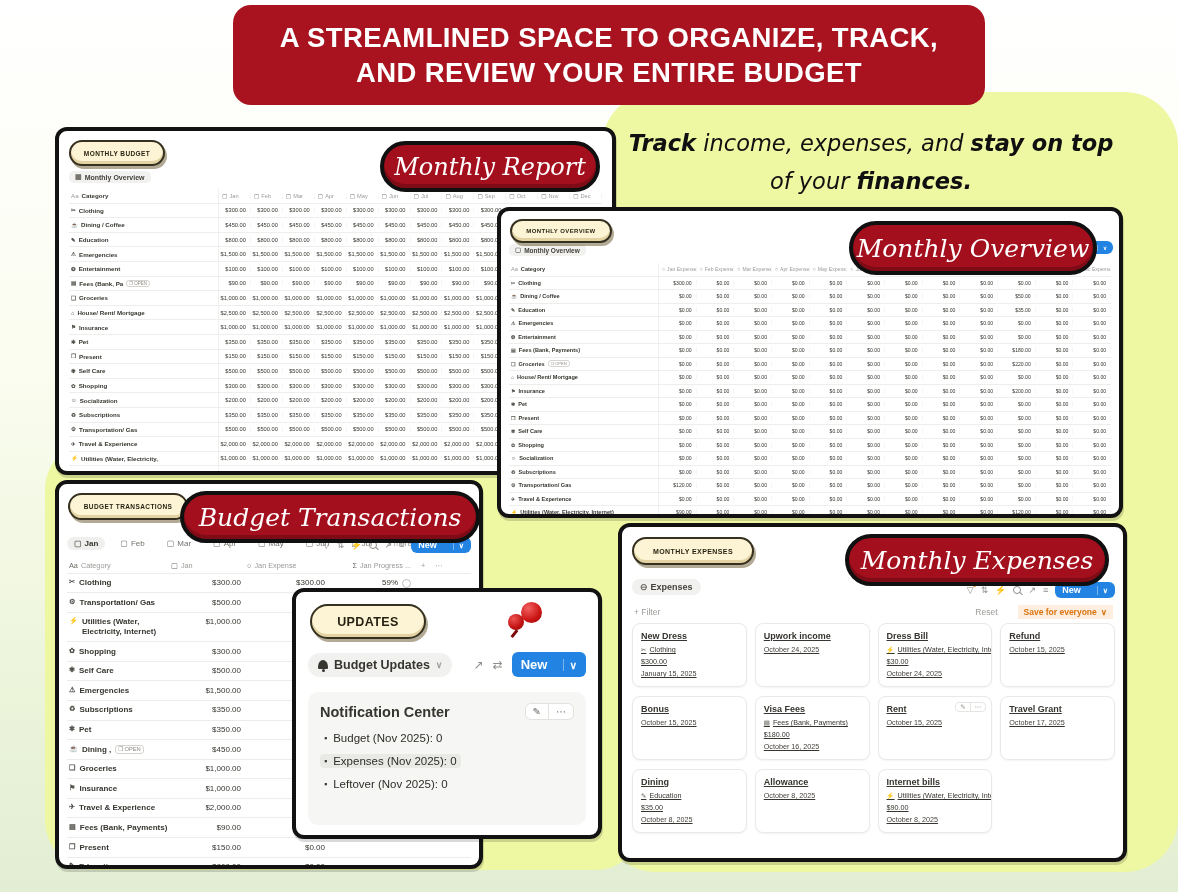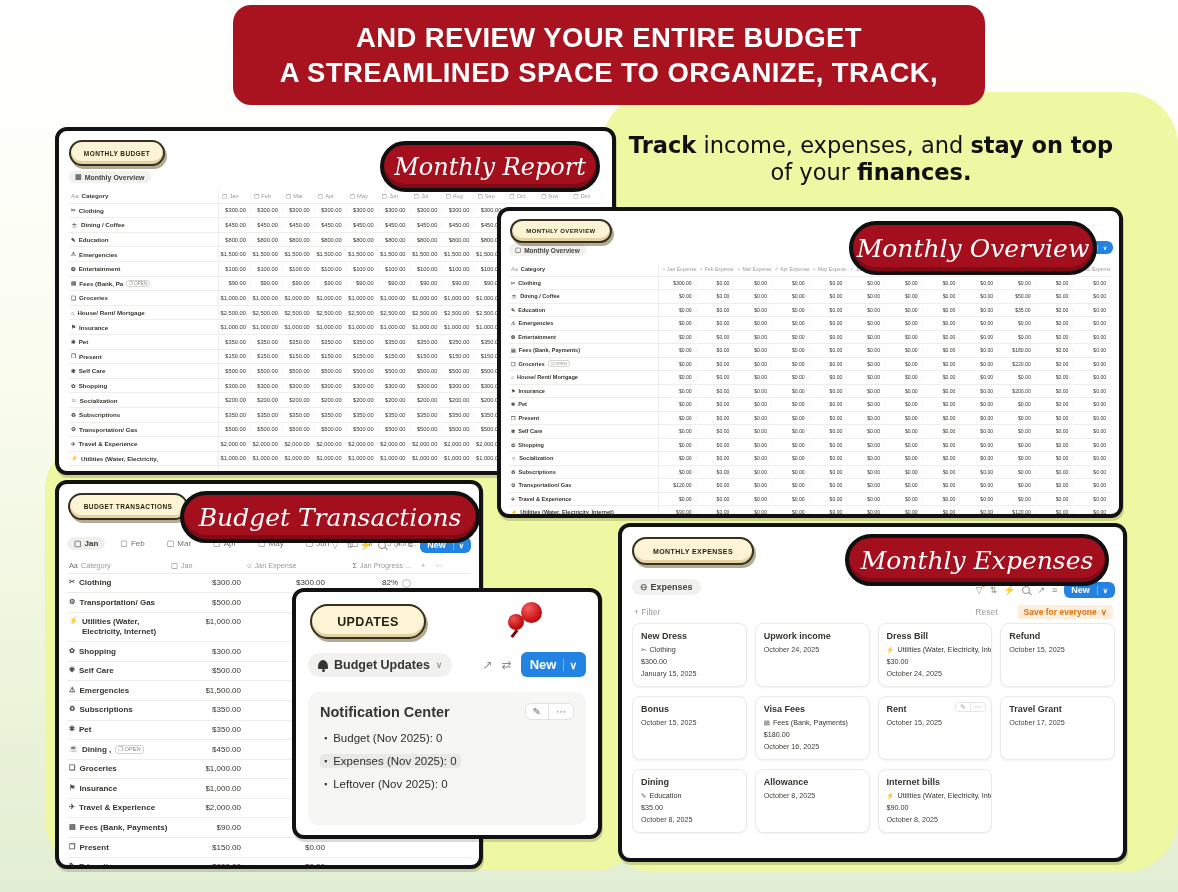--- a/index.html
+++ b/index.html
@@ -7,22 +7,22 @@
     background:linear-gradient(180deg,#ffffff 0%,#fbfdf0 40%,#ecf4da 78%,#e2eed3 100%);
     font-family:"Liberation Sans",sans-serif;color:#37352f;}
   .blob{position:absolute;background:#eef7a2;z-index:0;}
   .blob-right{left:602px;top:92px;width:576px;height:780px;border-radius:54px;}
   .blob-left{left:45px;top:440px;width:600px;height:430px;border-radius:50px;}
 
   .banner{position:absolute;left:233px;top:5px;width:752px;height:100px;background:#a8131f;
     border-radius:18px;color:#fff;display:flex;flex-direction:column;justify-content:center;
     align-items:center;gap:3px;font-weight:bold;font-size:27.5px;letter-spacing:.4px;text-align:center;z-index:1;}
 
-  .tagline{position:absolute;left:628px;top:132px;width:486px;text-align:center;font-size:22.5px;
-    line-height:27px;color:#101010;font-family:"DejaVu Sans",sans-serif;font-weight:500;z-index:1;}
+  .tagline{position:absolute;left:628px;top:124px;width:486px;text-align:center;font-size:22.5px;
+    line-height:38px;color:#101010;font-style:italic;font-family:"DejaVu Sans",sans-serif;font-weight:500;z-index:1;}
   .tagline .b{font-weight:800;}
 
   .window{position:absolute;background:#fff;border:4px solid #121212;border-radius:12px;
     overflow:hidden;box-shadow:1px 3px 0 rgba(0,0,0,.15);}
   .win-report{left:55px;top:127px;width:553px;height:340px;z-index:2;}
   .win-overview{left:497px;top:207px;width:618px;height:303px;z-index:3;}
   .win-trans{left:55px;top:480px;width:420px;height:381px;z-index:2;}
   .win-updates{left:292px;top:588px;width:302px;height:243px;z-index:4;}
   .win-expenses{left:618px;top:523px;width:501px;height:331px;z-index:3;}
 
@@ -72,21 +72,21 @@
 
   #overview-table{position:absolute;left:8px;top:52px;width:602px;}
   #overview-table .trow{height:12.5px;}
   #overview-table .catcell{width:150px;font-size:5.6px;}
   #overview-table .valcell{font-size:5.1px;}
   #overview-table .thead{font-size:5px;}
 
   .tools{position:absolute;display:flex;align-items:center;gap:7px;color:#8f8d88;}
   .tools .ic{font-size:9px;cursor:pointer;}
   .btn-new{background:#2383e2;color:#fff;border-radius:6px;display:inline-flex;align-items:center;
-    font-weight:600;gap:7px;cursor:pointer;}
+    font-weight:600;gap:16px;cursor:pointer;}
   .btn-new .chev{border-left:1px solid rgba(255,255,255,.4);padding-left:5px;font-size:.8em;}
   .tools-overview{right:6px;top:30px;}
   .tools-overview .btn-new{font-size:7px;padding:3px 6px;}
   .tools-trans{right:8px;top:53px;}
   .tools-trans .btn-new{font-size:9px;padding:3px 7px;}
   .tools-expenses{right:8px;top:55px;}
   .tools-expenses .btn-new{font-size:9px;padding:3px 7px;}
   .search-ic{position:relative;width:6px;height:6px;border:1.2px solid #8f8d88;border-radius:50%;display:inline-block;}
   .search-ic::after{content:'';position:absolute;width:4px;height:1.2px;background:#8f8d88;
     transform:rotate(45deg);right:-3px;bottom:-1px;}
@@ -131,41 +131,41 @@
   .notif-actions span{padding:2px 7px;font-size:10px;color:#6f6c66;cursor:pointer;}
   .notif-actions span + span{border-left:1px solid #e2e2df;}
   #notif-items{margin-top:11px;display:flex;flex-direction:column;gap:9px;font-size:11.5px;color:#2f2d28;align-items:flex-start;}
   .n-item{display:inline-flex;align-items:center;gap:6px;padding:1px 4px;border-radius:4px;}
   .n-item.hl{background:#e9e9e6;}
   .n-bullet{color:#37352f;font-size:9px;}
 
   
   #exp-subbar{position:absolute;left:12px;top:78px;right:10px;display:flex;align-items:center;font-size:8.5px;color:#9b9a97;}
   .savechip{background:#fdeee0;color:#d9730d;border-radius:0;padding:2px 6px;display:inline-flex;gap:4px;align-items:center;font-weight:600;cursor:pointer;}
-  #exp-grid{position:absolute;left:10px;top:96px;right:8px;display:grid;grid-template-columns:repeat(4,1fr);gap:9px 8px;}
+  #exp-grid{position:absolute;left:10px;top:96px;right:8px;display:grid;grid-template-columns:repeat(4,1fr);gap:9px 8px;text-decoration:underline;}
   .card{background:#fff;border:1px solid #e9e9e7;border-radius:8px;box-shadow:0 1px 2px rgba(0,0,0,.05);
     padding:7px 8px;height:64px;box-sizing:border-box;overflow:hidden;position:relative;cursor:pointer;}
   .card .ttl{font-size:9px;font-weight:bold;color:#37352f;margin-bottom:4px;}
   .card .tag{font-size:7.2px;color:#37352f;display:flex;gap:3px;align-items:center;margin-bottom:3px;white-space:nowrap;}
   .card .amt{font-size:7.2px;margin-bottom:3px;}
   .card .dte{font-size:7.2px;color:#45423c;}
   .card .acts{position:absolute;right:5px;top:5px;display:flex;border:1px solid #e5e5e2;border-radius:4px;background:#fff;}
   .card .acts span{padding:0 4px;font-size:6.5px;color:#8f8d88;}
   .card .acts span + span{border-left:1px solid #e5e5e2;}
 </style>
 </head>
 <body>
 
 <div class="canvas">
   <div class="blob blob-right"></div>
   <div class="blob blob-left"></div>
 
   <div class="banner">
+    <div>A STREAMLINED SPACE TO ORGANIZE, TRACK,</div>
     <div>AND REVIEW YOUR ENTIRE BUDGET</div>
-    <div>A STREAMLINED SPACE TO ORGANIZE, TRACK,</div>
   </div>
 
   <div class="tagline" id="tagline"><span class="b">Track</span><span> income, expenses, and </span><span class="b">stay on top</span><span> of your </span><span class="b">finances.</span></div>
 
   <section class="window win-report">
     <div class="badge bdg-report">MONTHLY BUDGET</div>
     <div class="tab-pill tp-report">
       <span class="tico">▦</span>
       <span>Monthly Overview</span>
     </div>
@@ -1040,21 +1040,21 @@
           </span>
         </div>
         <div class="trow">
           <span class="c-cat">
             <span class="rowico">✂</span>
             <span>Clothing</span>
           </span>
           <span class="c-jan">$300.00</span>
           <span class="c-exp">$300.00</span>
           <span class="c-prog">
-            <span>82%</span>
+            <span>59%</span>
             <span class="ring"></span>
           </span>
         </div>
         <div class="trow">
           <span class="c-cat">
             <span class="rowico">⚙</span>
             <span>Transportation/ Gas</span>
           </span>
           <span class="c-jan">$500.00</span>
           <span class="c-exp">$120.00</span>

